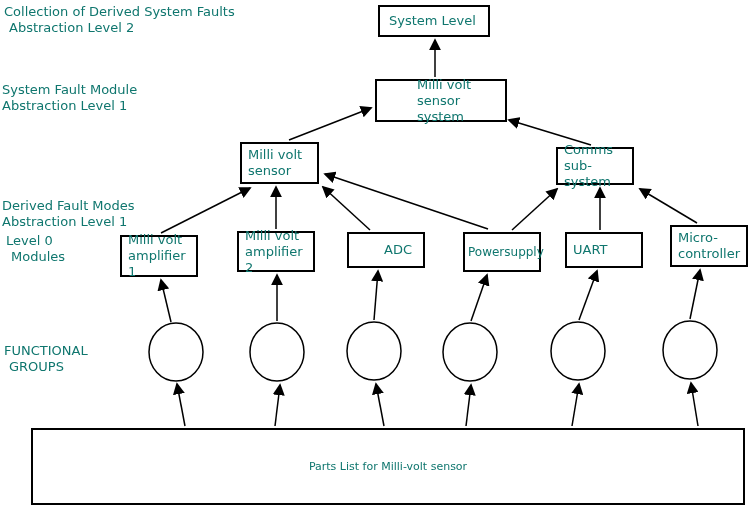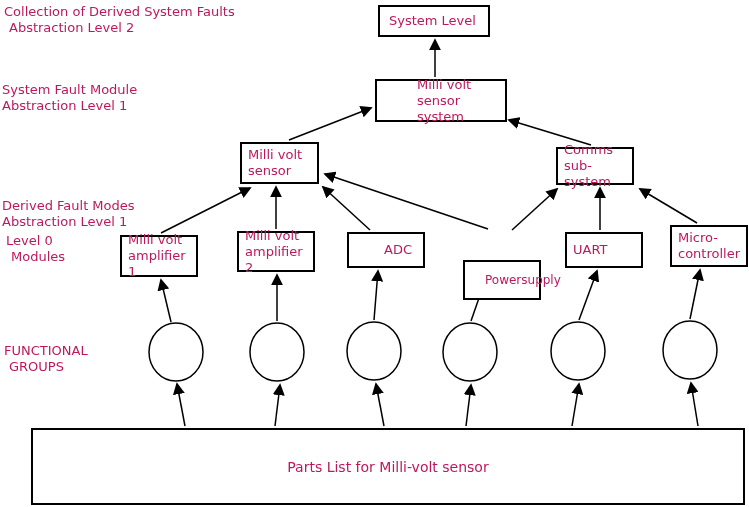--- a/index.html
+++ b/index.html
@@ -2,51 +2,51 @@
 <html><head>
 <meta charset="utf-8">
 <style>
   html, body { margin: 0; padding: 0; background: #ffffff; }
   .canvas {
     position: relative;
     width: 749px;
     height: 507px;
     background: #ffffff;
     font-family: "DejaVu Sans", "Liberation Sans", sans-serif;
-    color: #be185d;
+    color: #0f766e;
     overflow: hidden;
   }
   svg.wires { position: absolute; left: 0; top: 0; z-index: 0; }
   .box {
     position: absolute;
     box-sizing: border-box;
     border: 2px solid #000;
     background: #fff;
     font-size: 13px;
     line-height: 16px;
     display: flex;
     align-items: center;
     padding: 2px 6px;
     z-index: 1;
   }
-  .box.tight { font-size: 12px; padding: 2px 20px; margin-top: 28px; }
+  .box.tight { font-size: 12px; padding: 2px 3px; }
   .side-label {
     position: absolute;
     font-size: 13px;
     line-height: 16px;
     z-index: 1;
     white-space: nowrap;
   }
   .side-label .l2 { margin-left: 5px; }
   .parts {
     position: absolute;
     box-sizing: border-box;
     border: 2px solid #000;
     background: #fff;
-    font-size: 14px;
+    font-size: 11px;
     display: flex;
     align-items: center;
     justify-content: center;
     z-index: 1;
   }
 </style>
 </head>
 <body>
 
 <div class="canvas">

